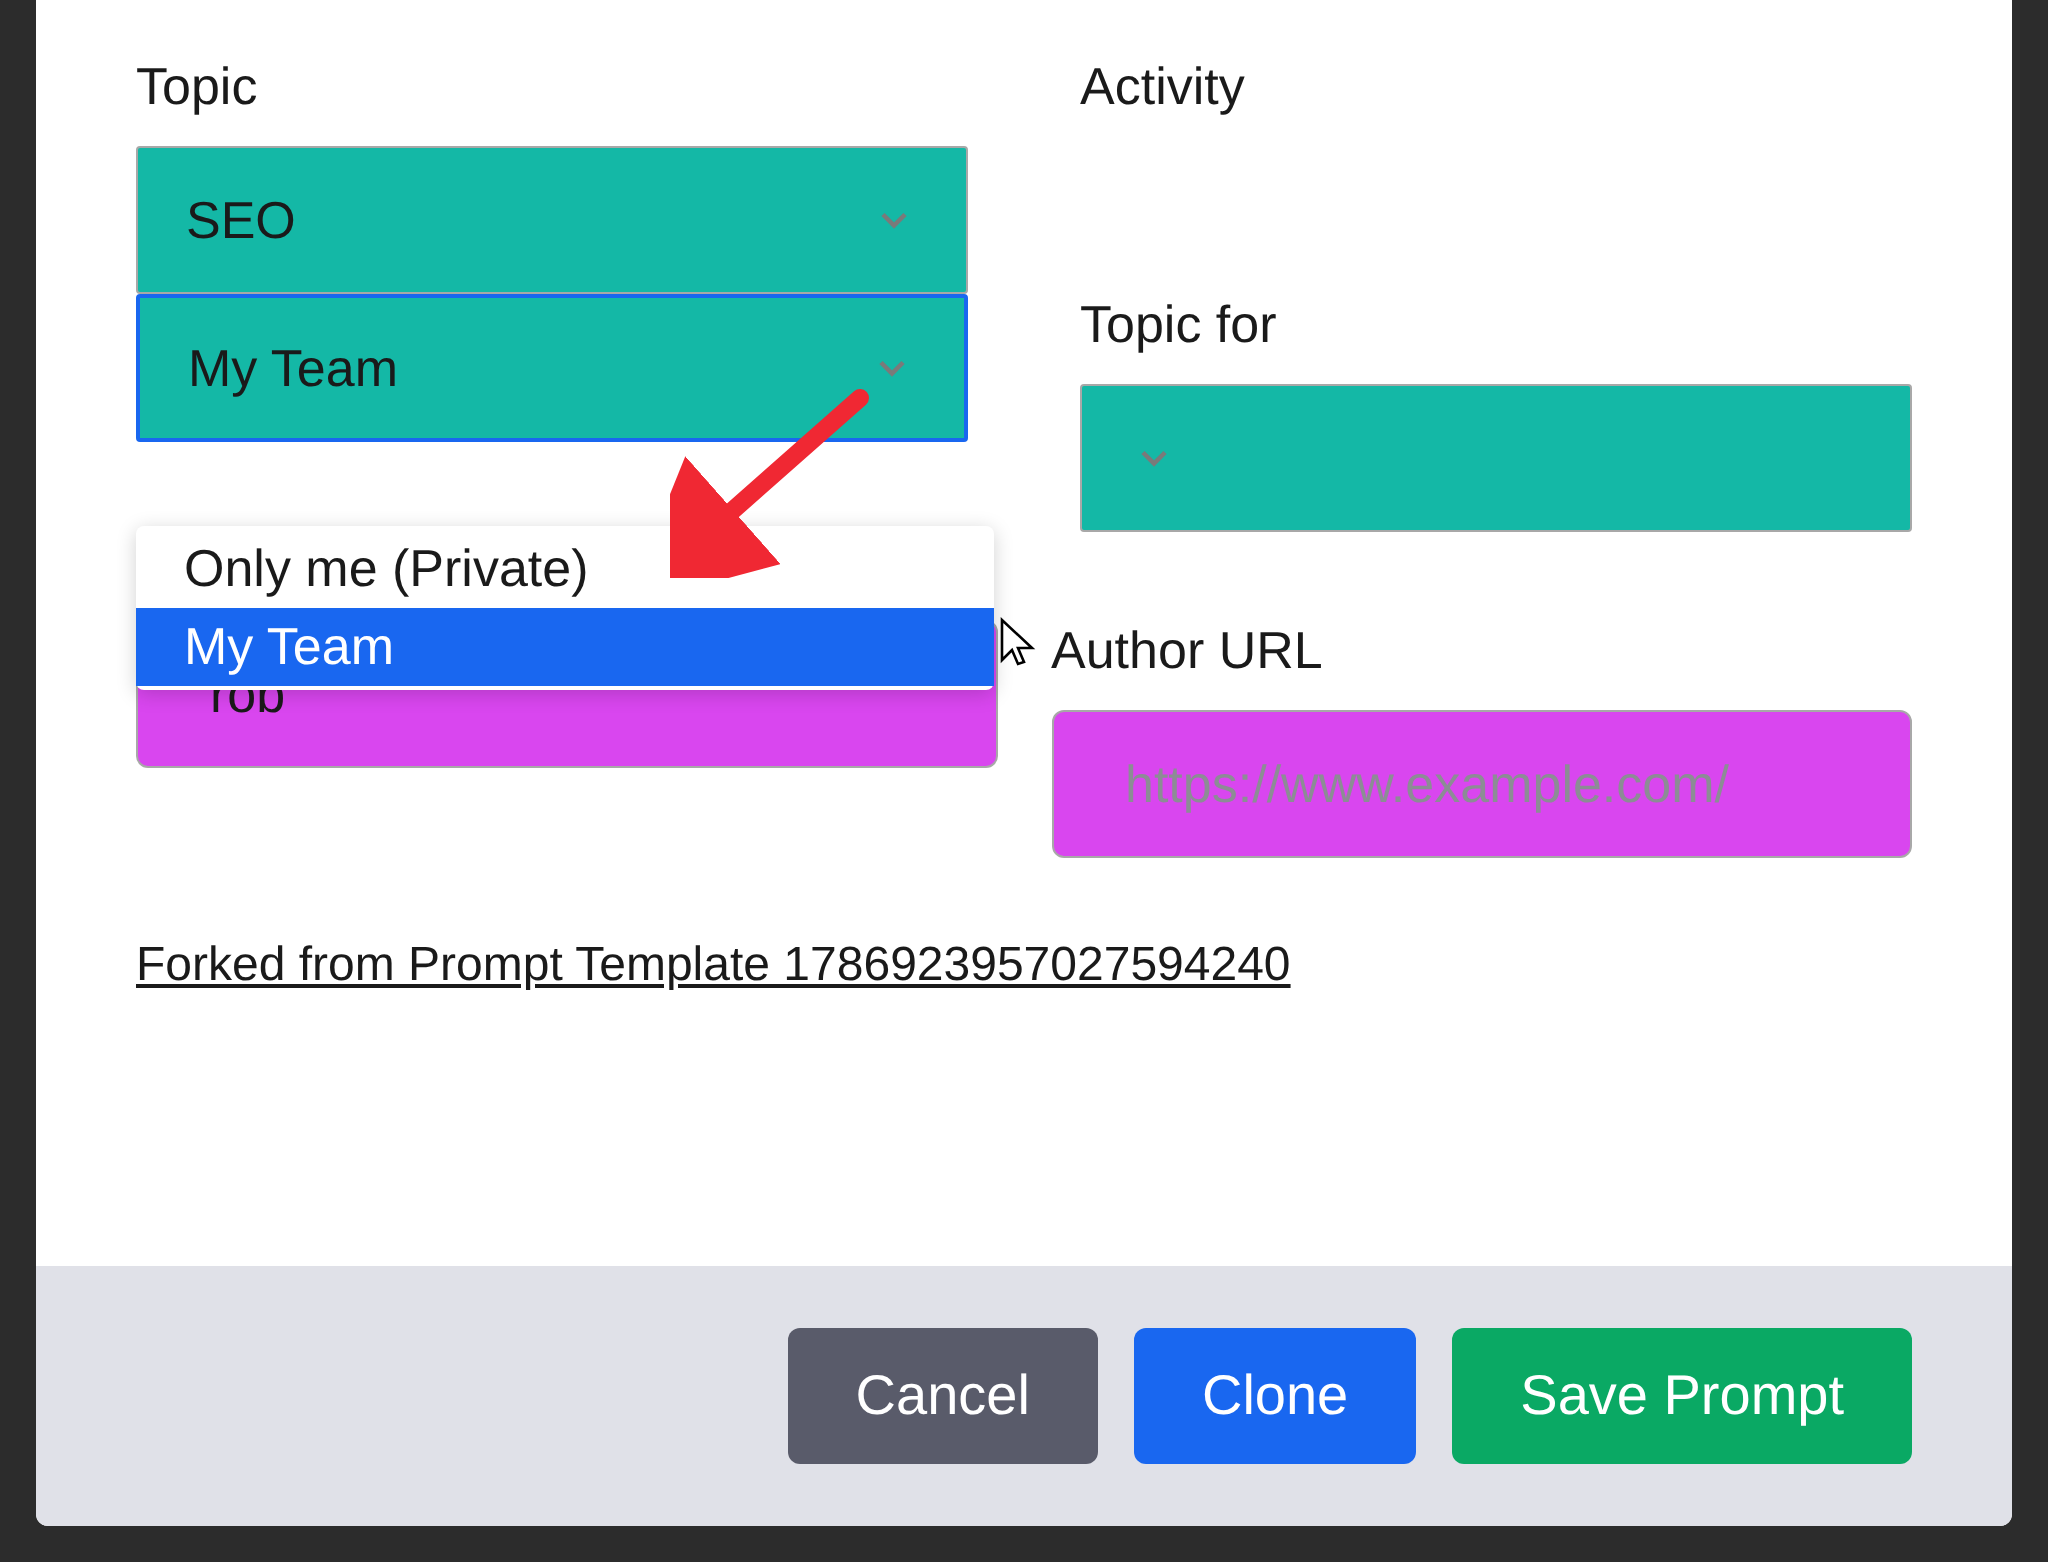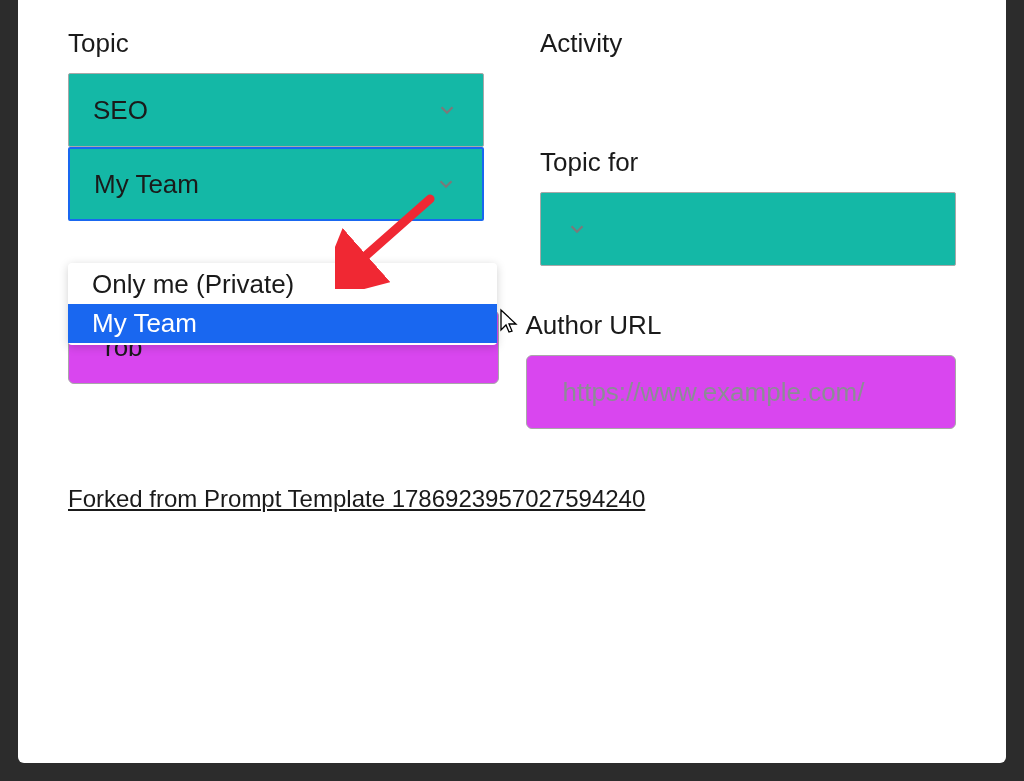--- a/index.html
+++ b/index.html
@@ -109,21 +109,21 @@
     }
     .dropdown-item.selected {
       background: #1967f0;
       color: #fff;
     }
     .fork-link {
       font-size: 24px;
       color: #1a1a1a;
       text-decoration: underline;
       display: inline-block;
-      margin-top: 56px;
+      margin-top: 40px;
       cursor: pointer;
     }
     .footer {
       position: absolute;
       left: 0;
       right: 0;
       bottom: 0;
       height: 130px;
       background: #e0e1e8;
       display: flex;
@@ -218,20 +218,25 @@
       <div class="field">
         <label class="label">Author URL</label>
         <input class="input" placeholder="https://www.example.com/" style="">
       </div>
     </div>
 
     <a class="fork-link">Forked from Prompt Template 1786923957027594240</a>
 
   </div>
 
+  <div class="footer">
+    <button class="btn btn-cancel">Cancel</button>
+    <button class="btn btn-clone">Clone</button>
+    <button class="btn btn-save">Save Prompt</button>
+  </div>
 </div>
 
 <svg class="arrow" width="110" height="100" viewBox="0 0 110 100">
   <defs>
     <marker id="ah" markerWidth="8" markerHeight="8" refX="2" refY="4" orient="auto">
       <polygon points="0 0, 8 4, 0 8" fill="#f02833"></polygon>
     </marker>
   </defs>
   <line x1="95" y1="10" x2="18" y2="78" stroke="#f02833" stroke-width="9" marker-end="url(#ah)" stroke-linecap="round"></line>
 </svg>

